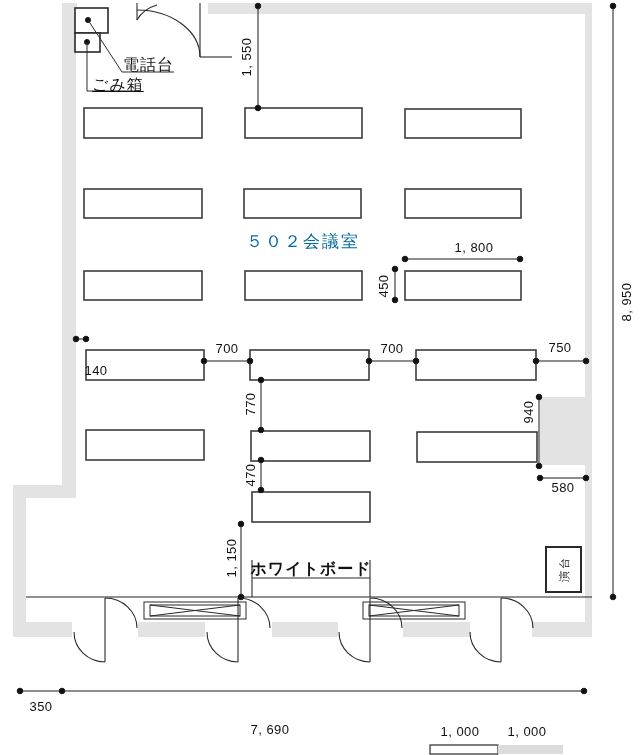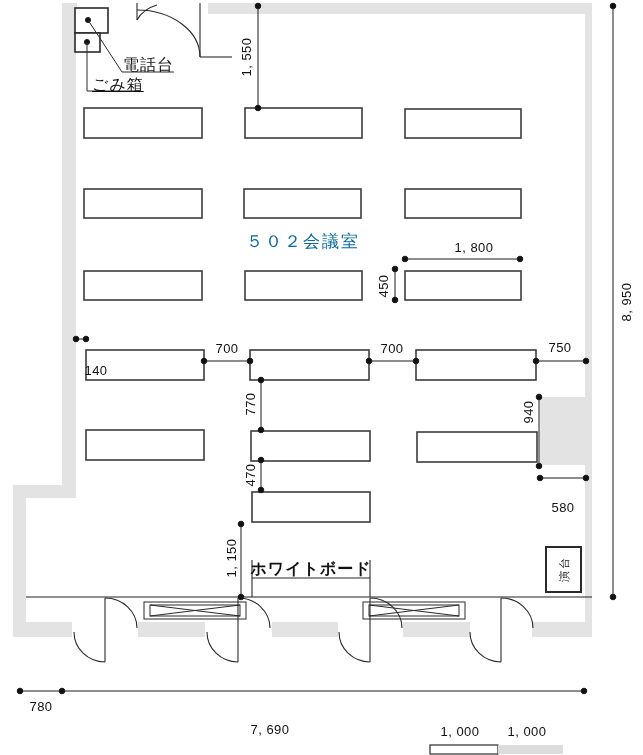--- a/index.html
+++ b/index.html
@@ -191,22 +191,22 @@
   <div class="lbl jp" style="left:123px;top:57px;">電話台</div>
   <div class="lbl jp" style="left:92px;top:77px;text-decoration:underline;">ごみ箱</div>
   <div class="lbl jp ctr" style="left:311px;top:569px;font-weight:bold;">ホワイトボード</div>
   <div class="lbl podium" style="left:564px;top:569px;">演台</div>
 
   <div class="lbl dim ctr" style="left:474px;top:247px;text-align:right;">1, 800</div>
   <div class="lbl dim ctr" style="left:227px;top:348px;">700</div>
   <div class="lbl dim ctr" style="left:392px;top:348px;">700</div>
   <div class="lbl dim ctr" style="left:560px;top:347px;">750</div>
   <div class="lbl dim ctr" style="left:96px;top:327px;margin-top:43px;">140</div>
-  <div class="lbl dim ctr" style="left:563px;top:487px;margin-top:20px;">580</div>
-  <div class="lbl dim ctr" style="left:41px;top:706px;">780</div>
+  <div class="lbl dim ctr" style="left:563px;top:487px;">580</div>
+  <div class="lbl dim ctr" style="left:41px;top:706px;">350</div>
   <div class="lbl dim ctr" style="left:270px;top:709px;margin-top:20px;">7, 690</div>
   <div class="lbl dim ctr" style="left:460px;top:731px;">1, 000</div>
   <div class="lbl dim ctr" style="left:527px;top:731px;">1, 000</div>
 
   <div class="lbl dim rot" style="left:246px;top:57px;">1, 550</div>
   <div class="lbl dim rot" style="left:383px;top:286px;">450</div>
   <div class="lbl dim rot" style="left:250px;top:404px;">770</div>
   <div class="lbl dim rot" style="left:250px;top:475px;">470</div>
   <div class="lbl dim rot" style="left:528px;top:412px;">940</div>
   <div class="lbl dim rot" style="left:231px;top:558px;">1, 150</div>

